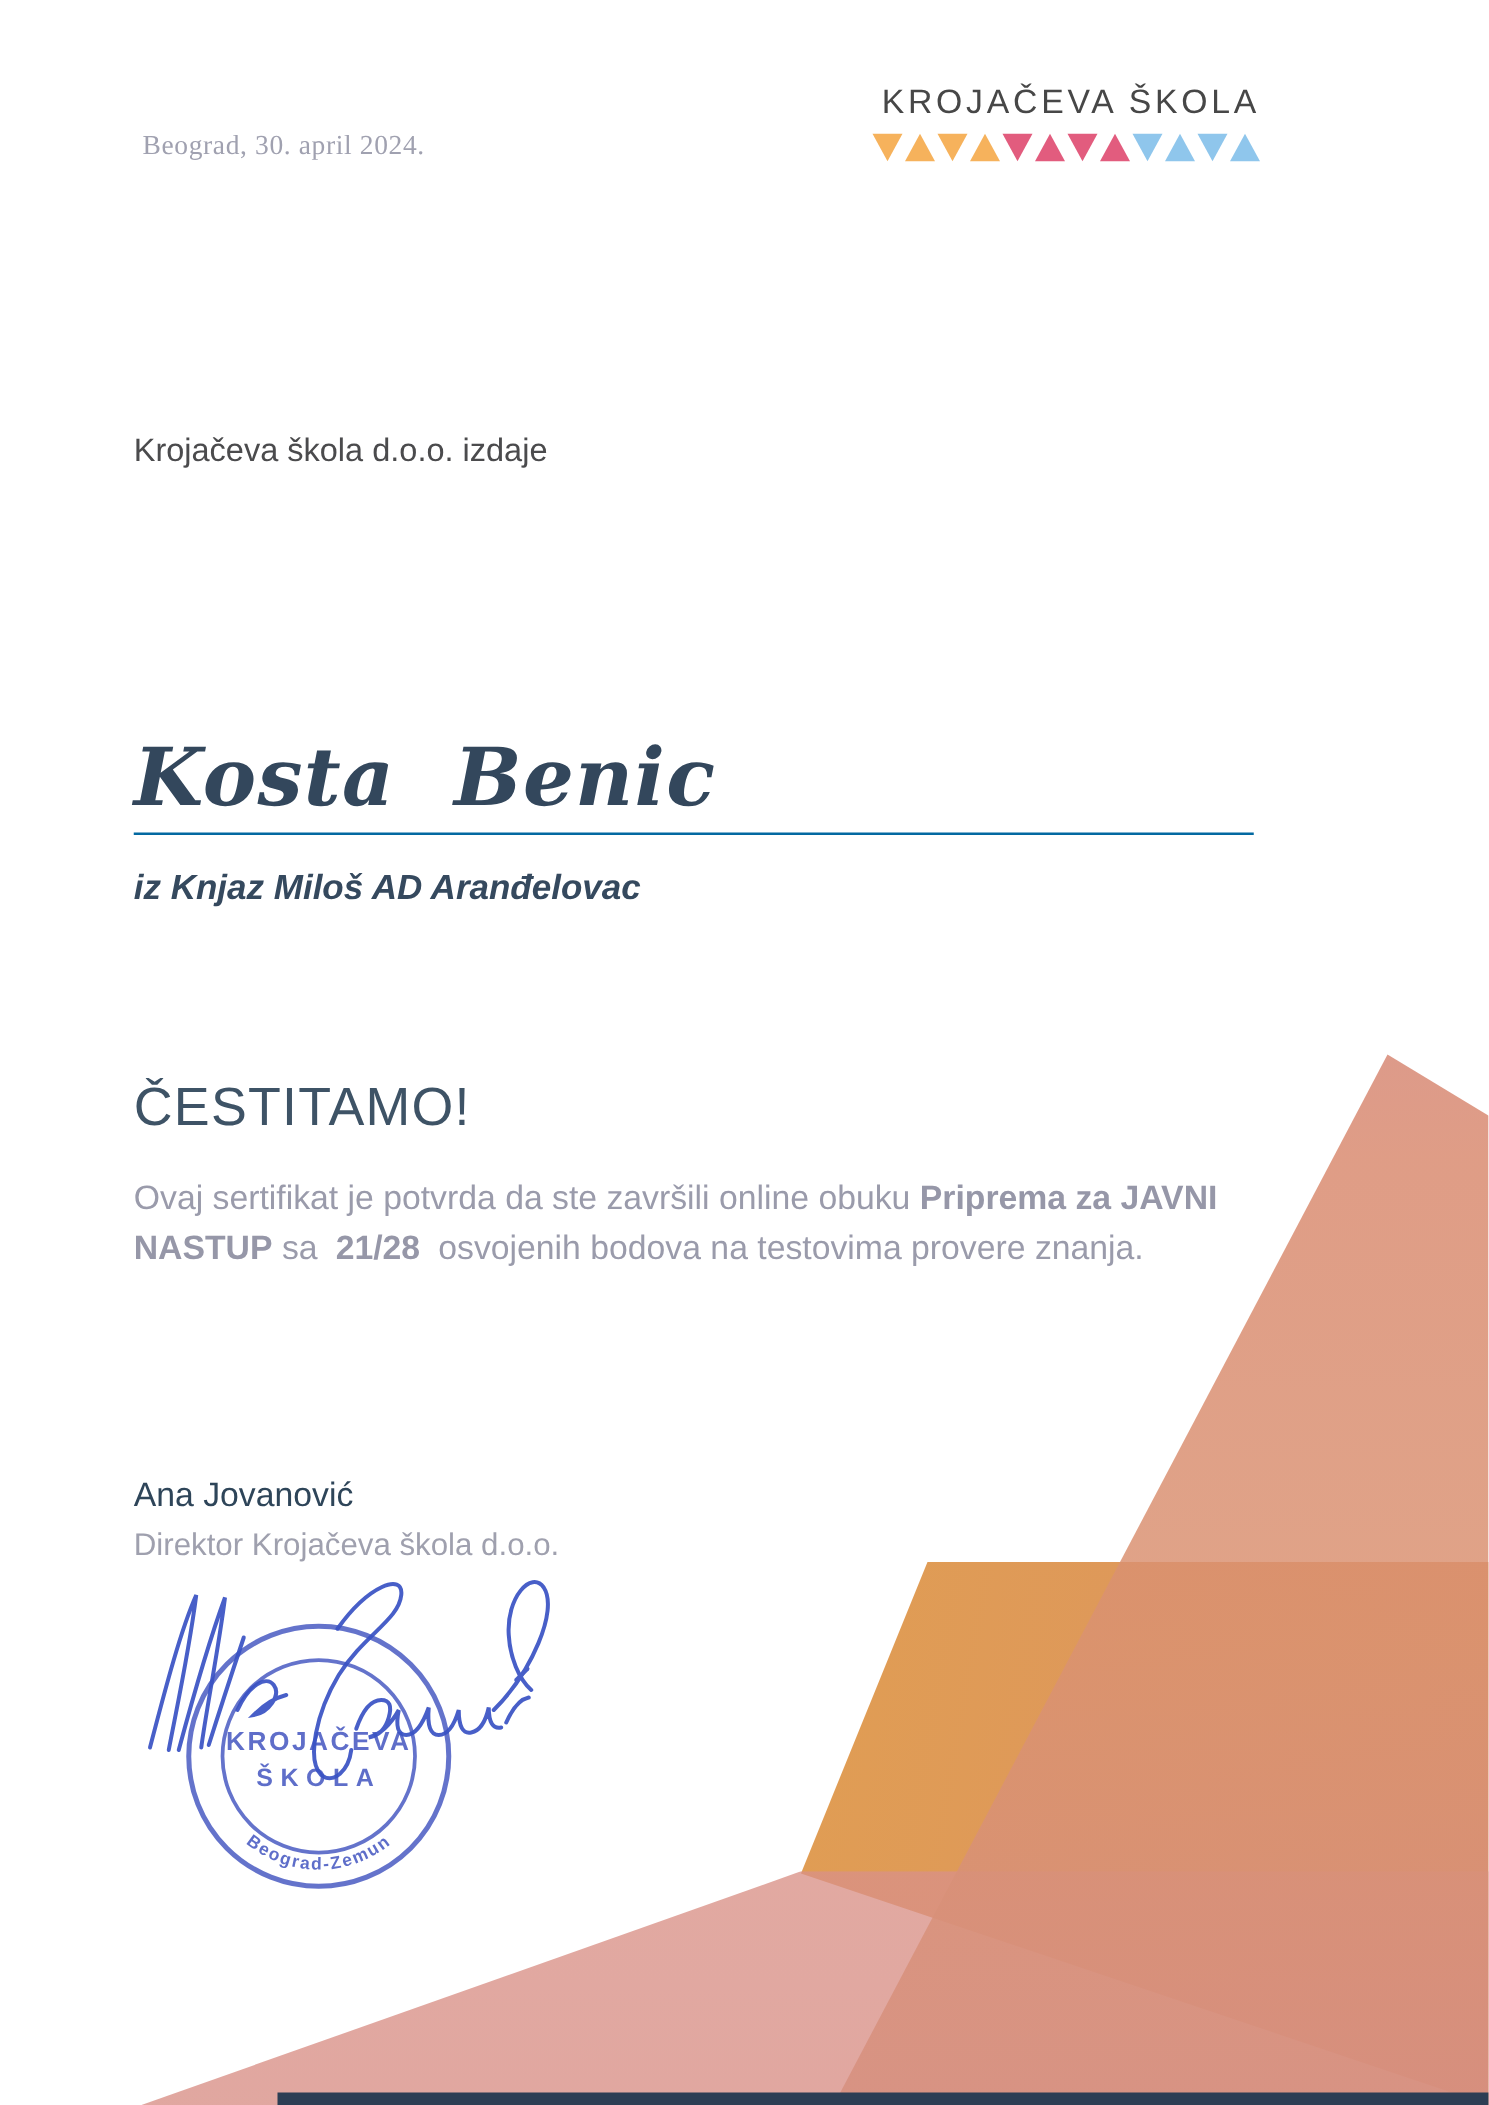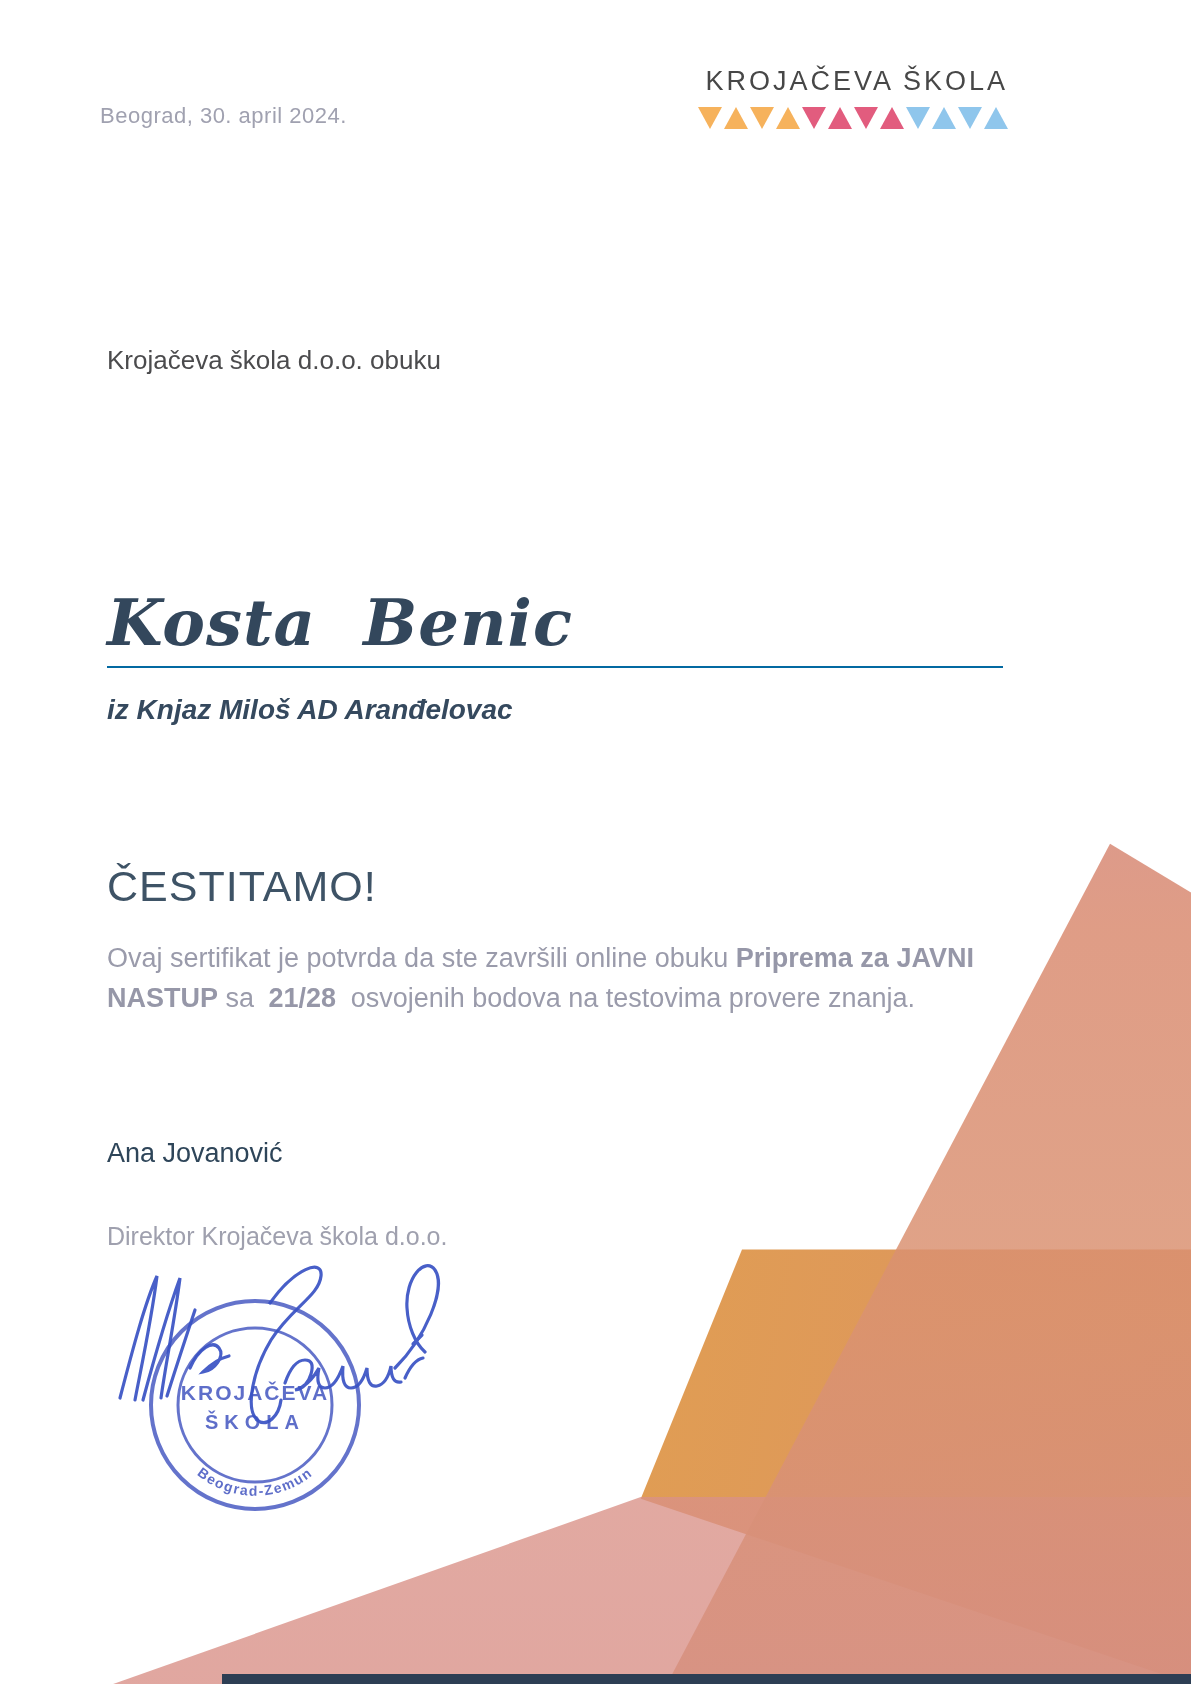--- a/index.html
+++ b/index.html
@@ -27,22 +27,22 @@
     clip-path:polygon(93.2% 50.1%, 100% 53%, 100% 100%, 56% 100%);
     opacity:.84;
   }
   .footer-bar {
     position:absolute; bottom:0; left:222px; width:969px; height:10px;
     background:#2d3e54; z-index:4;
   }
 
   
   .date {
-    position:absolute; left:100px; top:103px;
-    font-size:22px; color:#a0a1b0; letter-spacing:.5px; z-index:1;
+    position:absolute; left:114px; top:103px;
+    font-size:22px; color:#a0a1b0; letter-spacing:.5px; z-index:1;font-family:Liberation Serif, serif;
   }
   .logo { position:absolute; top:66px; right:183px; z-index:1; text-align:right; }
   .logo-text {
     font-size:27px; color:#474747; letter-spacing:3px; white-space:nowrap;
   }
   .logo-strip { display:flex; gap:2px; margin-top:10px; justify-content:flex-end; }
   .t { width:0; height:0; border-left:12px solid transparent; border-right:12px solid transparent; }
   .t.down.c1 { border-top:22px solid #f6b25c; }
   .t.up.c1   { border-bottom:22px solid #f6b25c; }
   .t.down.c2 { border-top:22px solid #e25c7e; }
@@ -81,21 +81,21 @@
   }
   .body-text {
     position:absolute; left:107px; top:938px; width:890px;
     font-size:27px; line-height:40px; color:#9a9bab; z-index:1;
   }
   .body-text b { font-weight:700; color:#9697a8; }
   .score { padding:0 7px; }
 
   
   .sig-name {
-    position:absolute; left:107px; top:1138px;
+    position:absolute; left:107px; top:1181px;
     font-size:27px; color:#2e4559; z-index:1;
   }
   .sig-role {
     position:absolute; left:107px; top:1222px;
     font-size:25px; color:#9fa0ae; z-index:1;text-align:right;
   }
   .stamp-svg { position:absolute; left:140px; top:1285px; z-index:2; }
   .signature-svg { position:absolute; left:95px; top:1248px; z-index:3; }
 </style>
 </head>
@@ -122,21 +122,21 @@
       <div class="t up c2"></div>
       <div class="t down c2"></div>
       <div class="t up c2"></div>
       <div class="t down c3"></div>
       <div class="t up c3"></div>
       <div class="t down c3"></div>
       <div class="t up c3"></div>
     </div>
   </div>
 
-  <div class="issuer">Krojačeva škola d.o.o. obuku</div>
+  <div class="issuer">Krojačeva škola d.o.o. izdaje</div>
 
   <div class="name-row">
     <span class="name">Kosta Benic</span>
   </div>
   <div class="origin">iz Knjaz Miloš AD Aranđelovac</div>
 
   <div class="congrats">ČESTITAMO!</div>
   <p class="body-text"><span>Ovaj sertifikat je potvrda da ste završili online obuku </span><b>Priprema za JAVNI NASTUP</b><span> sa </span><b class="score">21/28</b><span> osvojenih bodova na testovima provere znanja.</span></p>
 
   <div class="sig-name">Ana Jovanović</div>

